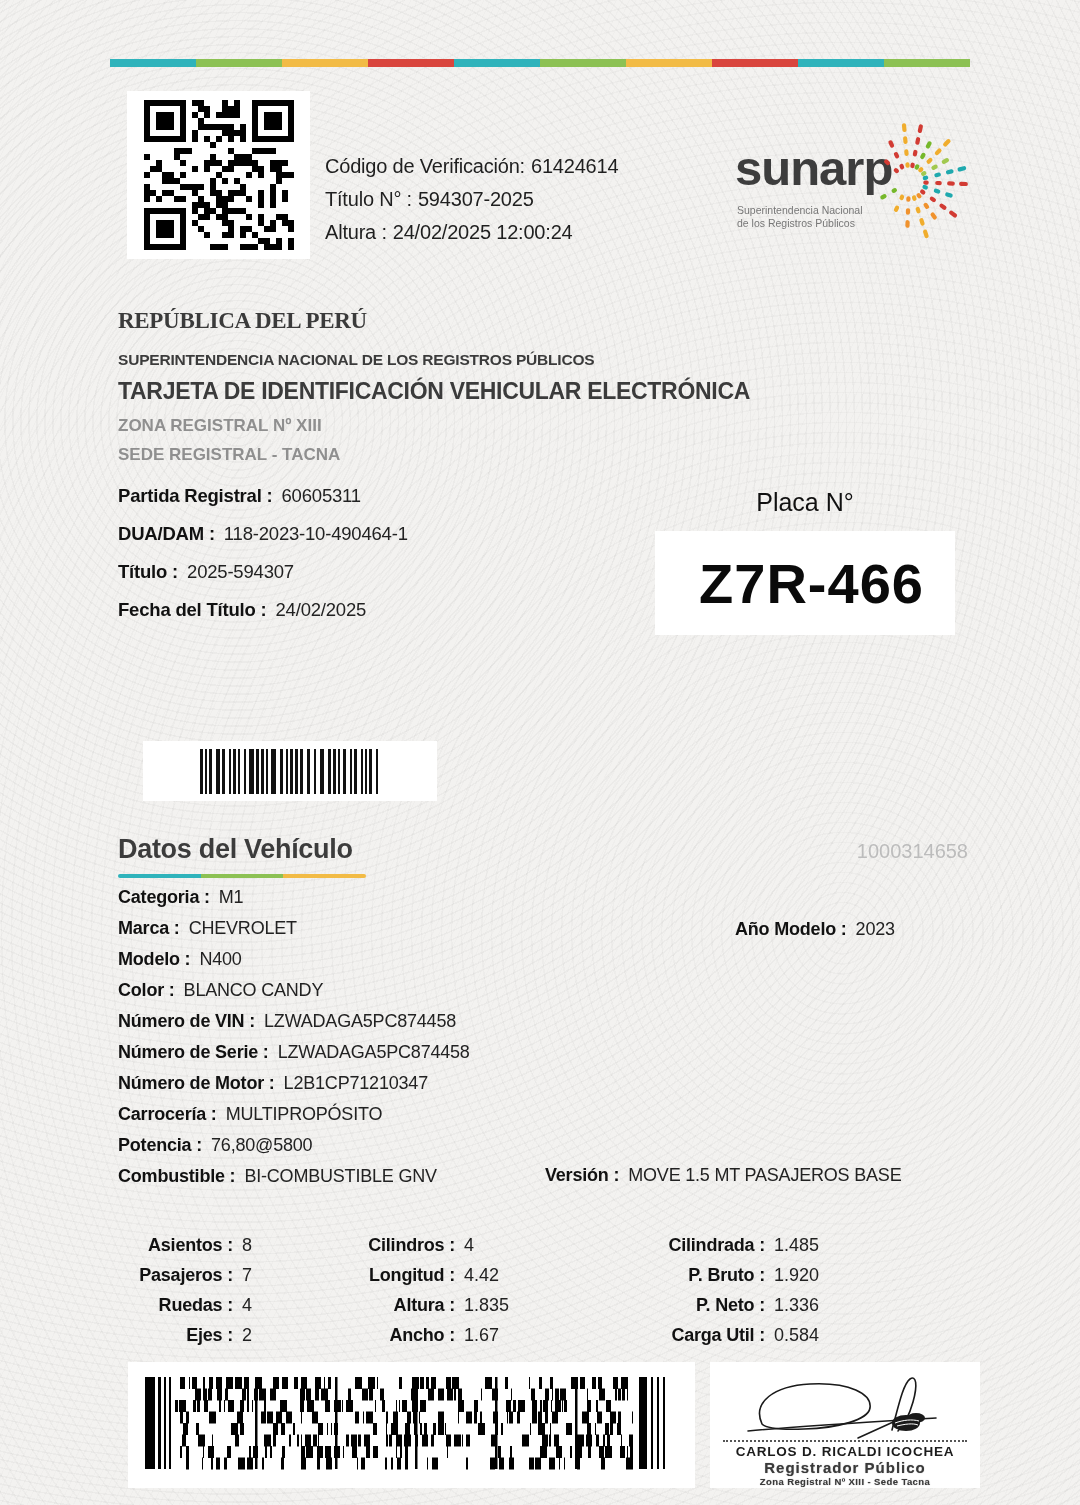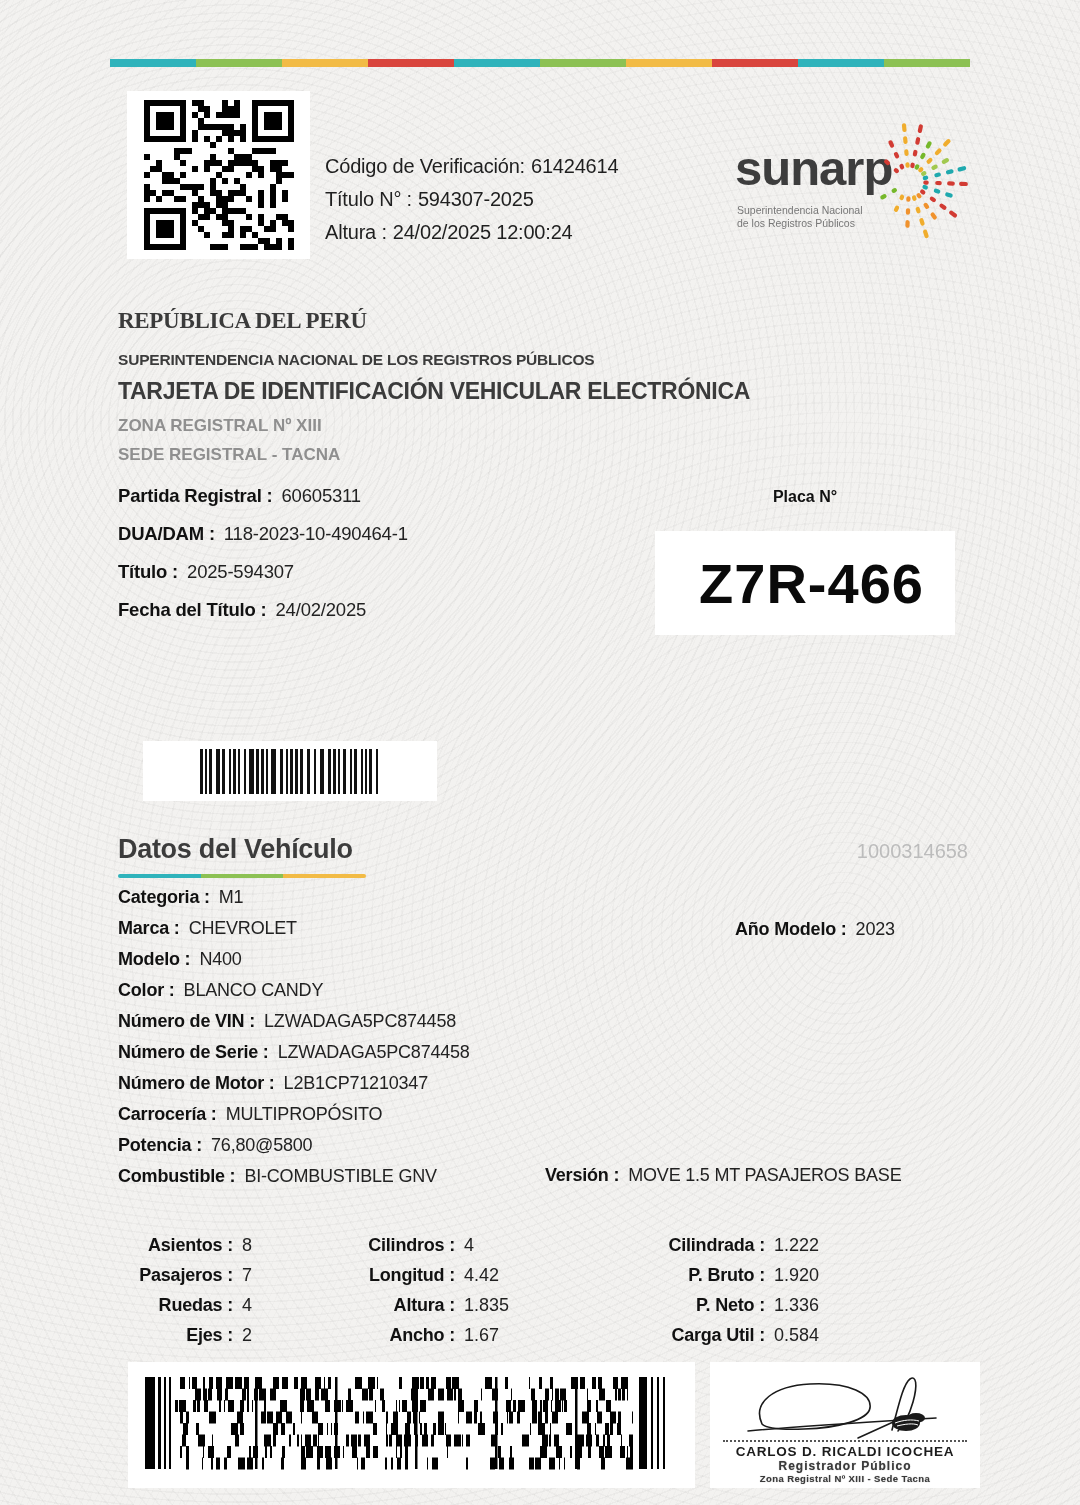--- a/index.html
+++ b/index.html
@@ -42,21 +42,21 @@
   .t5 { font-size:17px; font-weight:700; color:#8f8f8f; }
 
   
   .reg-fields { position:absolute; left:118px; top:486px; }
   .field-row { line-height:20px; margin-bottom:18px; font-size:18.5px; white-space:nowrap; }
   .flabel { font-weight:700; color:#111; margin-right:9px; letter-spacing:-0.2px; }
   .fvalue { color:#222; letter-spacing:-0.2px; }
 
   
   .plate-label { position:absolute; left:655px; top:488px; width:300px; text-align:center;
-                 font-size:16px; font-weight:700; color:#111; }
+                 font-size:25px; font-weight:400; color:#111; }
   .plate-box { left:655px; top:531px; width:300px; height:104px; display:flex; align-items:center; justify-content:center;padding-left:13px; }
   .plate-num { font-size:56px; font-weight:700; color:#0a0a0a; letter-spacing:1px; }
 
   
   .bc1-box { left:143px; top:741px; width:294px; height:60px; display:flex; align-items:center; justify-content:center; }
 
   
   .datos-title { position:absolute; left:118px; top:834px; font-size:27px; font-weight:800; color:#3c3c3c; letter-spacing:-0.3px; }
   .datos-underline { position:absolute; left:118px; top:874px; width:248px; height:4px; display:flex; border-radius:2px; overflow:hidden; }
   .datos-underline > div { flex:1; }
@@ -75,21 +75,21 @@
   .col1 { left:123px; } .col1 .spec-label { width:110px; }
   .col2 { left:340px; } .col2 .spec-label { width:115px; }
   .col3 { left:630px; } .col3 .spec-label { width:135px; }
 
   
   .bc2-box { left:128px; top:1362px; width:567px; height:126px; display:flex; align-items:center; justify-content:center; }
   .sig-box { left:710px; top:1362px; width:270px; height:126px; padding-top:12px; text-align:center; }
   .sig-box svg { display:block; margin:0 auto; }
   .sig-sep { width:244px; margin:0 auto; border-top:2px dotted #555; }
   .sig-name { font-size:13.5px; font-weight:700; color:#1c1c1c; letter-spacing:0.8px; margin-top:2px; }
-  .sig-role { font-size:12px; font-weight:700; color:#3a3a3a; text-shadow:0 0 1px rgba(60,60,60,0.55); letter-spacing:1px; }
+  .sig-role { font-size:15px; font-weight:700; color:#3a3a3a; text-shadow:0 0 1px rgba(60,60,60,0.55); letter-spacing:1px; }
   .sig-office { font-size:9.5px; font-weight:700; color:#3a3a3a; text-shadow:0 0 1px rgba(60,60,60,0.5); letter-spacing:0.4px; }
 </style>
 </head>
 <body>
 
 <div class="page">
 
   <div class="top-bar" id="topBar">
       <div style="background: rgb(47, 179, 187);"></div>
       <div style="background: rgb(140, 193, 83);"></div>
@@ -583,21 +583,21 @@
         <span class="spec-value">1.835</span>
       </div>
     <div class="spec-row">
         <span class="spec-label">Ancho :</span>
         <span class="spec-value">1.67</span>
       </div>
   </div>
   <div class="specs-col col3">
     <div class="spec-row">
         <span class="spec-label">Cilindrada :</span>
-        <span class="spec-value">1.222</span>
+        <span class="spec-value">1.485</span>
       </div>
     <div class="spec-row">
         <span class="spec-label">P. Bruto :</span>
         <span class="spec-value">1.920</span>
       </div>
     <div class="spec-row">
         <span class="spec-label">P. Neto :</span>
         <span class="spec-value">1.336</span>
       </div>
     <div class="spec-row">

